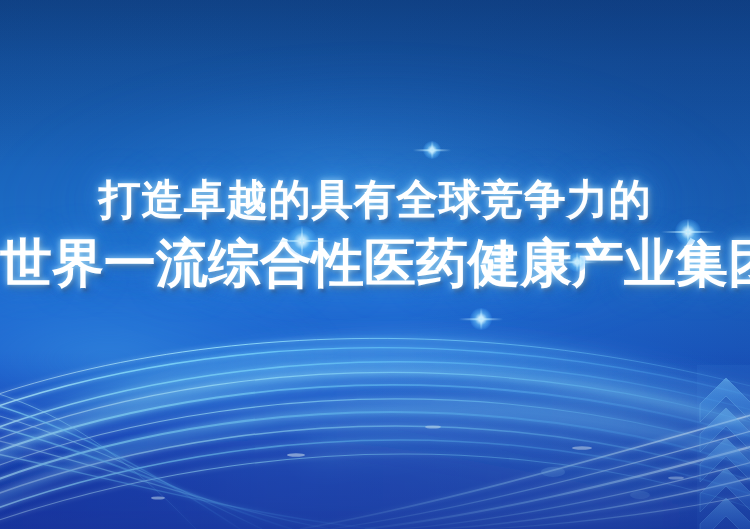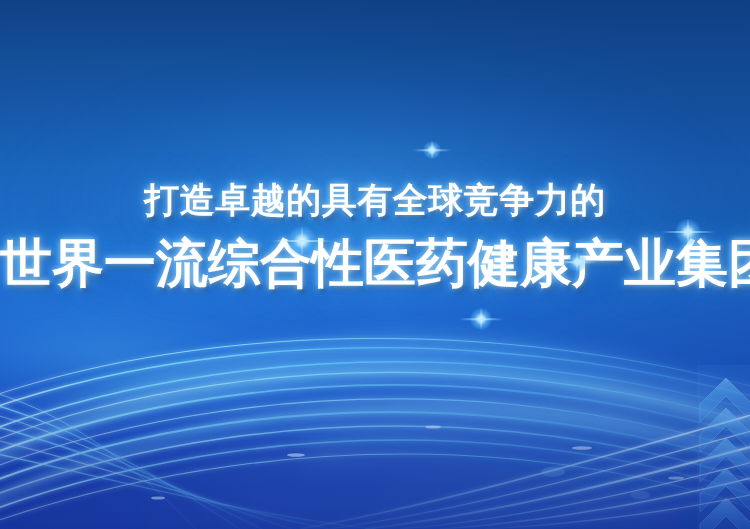--- a/index.html
+++ b/index.html
@@ -111,21 +111,21 @@
     letter-spacing: 0.5px;
     white-space: nowrap;
     text-shadow:
        0 0 6px rgba(170,225,255,0.95),
        0 0 16px rgba(90,185,255,0.75),
        0 0 34px rgba(60,150,255,0.45),
        2px 3px 3px rgba(12,45,110,0.75),
        3px 4px 8px rgba(10,40,100,0.55);
   }
   .hl-line-1 {
-    font-size: 35px;
+    font-size: 42px;
     line-height: 60px;
   }
   .hl-line-2 {
     font-size: 52px;
     line-height: 66px;
     letter-spacing: 0px;
   }
 
   
   .sparkle {

